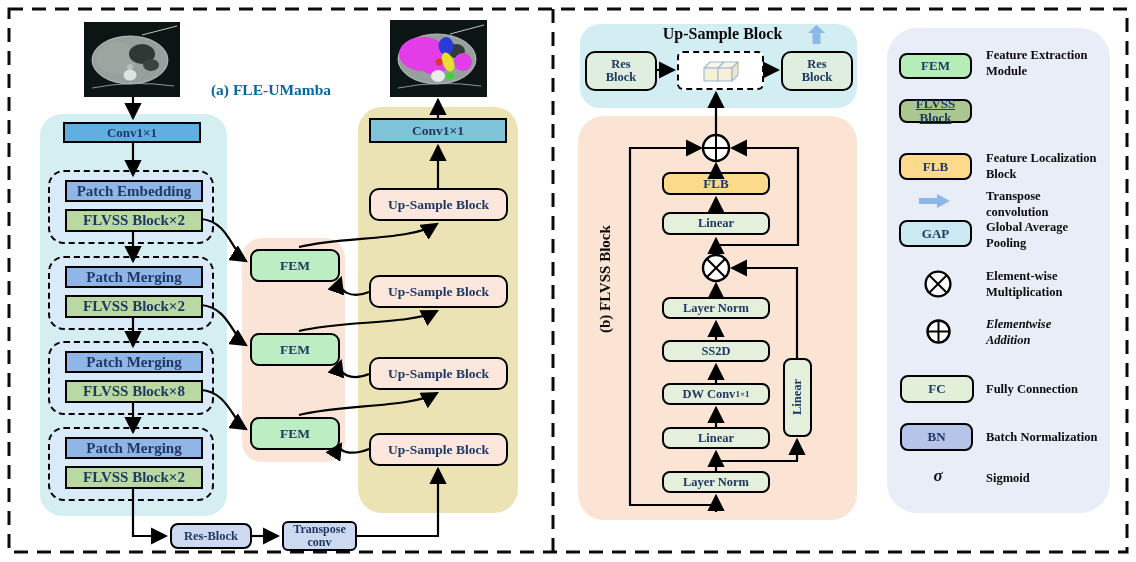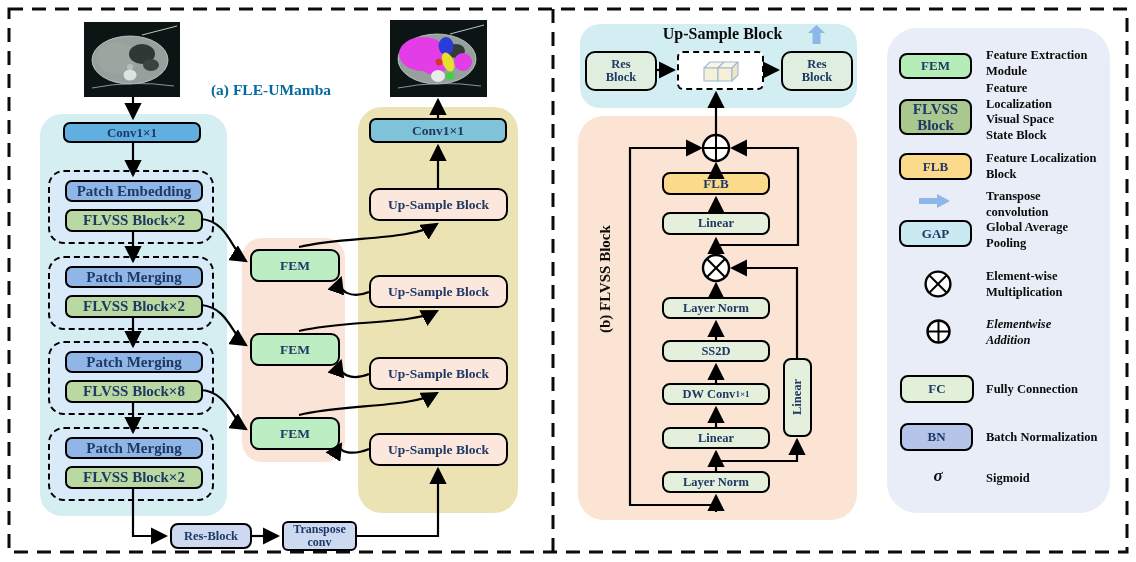--- a/index.html
+++ b/index.html
@@ -1,19 +1,19 @@
 <!DOCTYPE html>
 <html><head>
 <meta charset="utf-8">
 <style>
   html,body{margin:0;padding:0;background:#ffffff;}
   #stage{position:relative;width:1136px;height:562px;background:#ffffff;overflow:hidden;
          font-family:"Liberation Serif","DejaVu Serif",serif;}
   .panel{position:absolute;box-sizing:border-box;}
-  .box{position:absolute;box-sizing:border-box;border:2.2px solid #000;border-radius:7px;
+  .box{position:absolute;box-sizing:border-box;border:2.2px solid #000;border-radius:0;
        display:flex;align-items:center;justify-content:center;text-align:center;
        font-weight:bold;color:#1f3864;}
   .pre{white-space:pre-line;line-height:1.08;}
   
   .enc-panel{left:40px;top:114px;width:187px;height:402px;border-radius:22px;background:#d5eef1;}
   .fem-panel{left:242px;top:238px;width:103px;height:224px;border-radius:20px;background:#fae3d7;}
   .dec-panel{left:358px;top:107px;width:160px;height:406px;border-radius:24px;background:#ebe3b4;}
   .group{position:absolute;left:48px;width:166px;height:74px;box-sizing:border-box;
          border:2.3px dashed #000;border-radius:16px;background:#d9eaf8;}
   .stagebox{left:15px;width:138px;height:22px;font-size:15px;}
@@ -174,26 +174,22 @@
   <div class="box ibox" style="top:427px;">Linear</div>
   <div class="box ibox" style="top:471px;">Layer Norm</div>
   <div class="box linside">
     <span>Linear</span>
   </div>
 
   <div class="box lbox licon" style="left:899px;top:53px;width:73px;height:26px;background:#b5edb9;">FEM</div>
   <div class="ldesc" style="top:48px;">Feature Extraction
 Module</div>
 
-  <div class="box lbox licon pre" style="left:899px;top:99px;width:73px;height:36px;background:#a9c78f;font-size:15px;">FLVSS
-Block</div>
-  <div class="ldesc" style="top:81px;">Feature
-Localization
-Visual Space
-State Block</div>
+  <div class="box lbox licon pre" style="left:899px;top:99px;width:73px;height:24px;background:#a9c78f;font-size:13px;text-decoration:underline;">FLVSS
+Block</div>
 
   <div class="box lbox licon" style="left:899px;top:153px;width:73px;height:27px;background:#fbda8c;">FLB</div>
   <div class="ldesc" style="top:151px;">Feature Localization
 Block</div>
 
   <div class="licon" style="left:919px;top:194px;">
     <svg width="31" height="14" viewBox="0 0 31 14">
         <polygon points="0,4 18,4 18,0 31,7 18,14 18,10 0,10" fill="#8db7e6"></polygon>
       </svg>
   </div>

